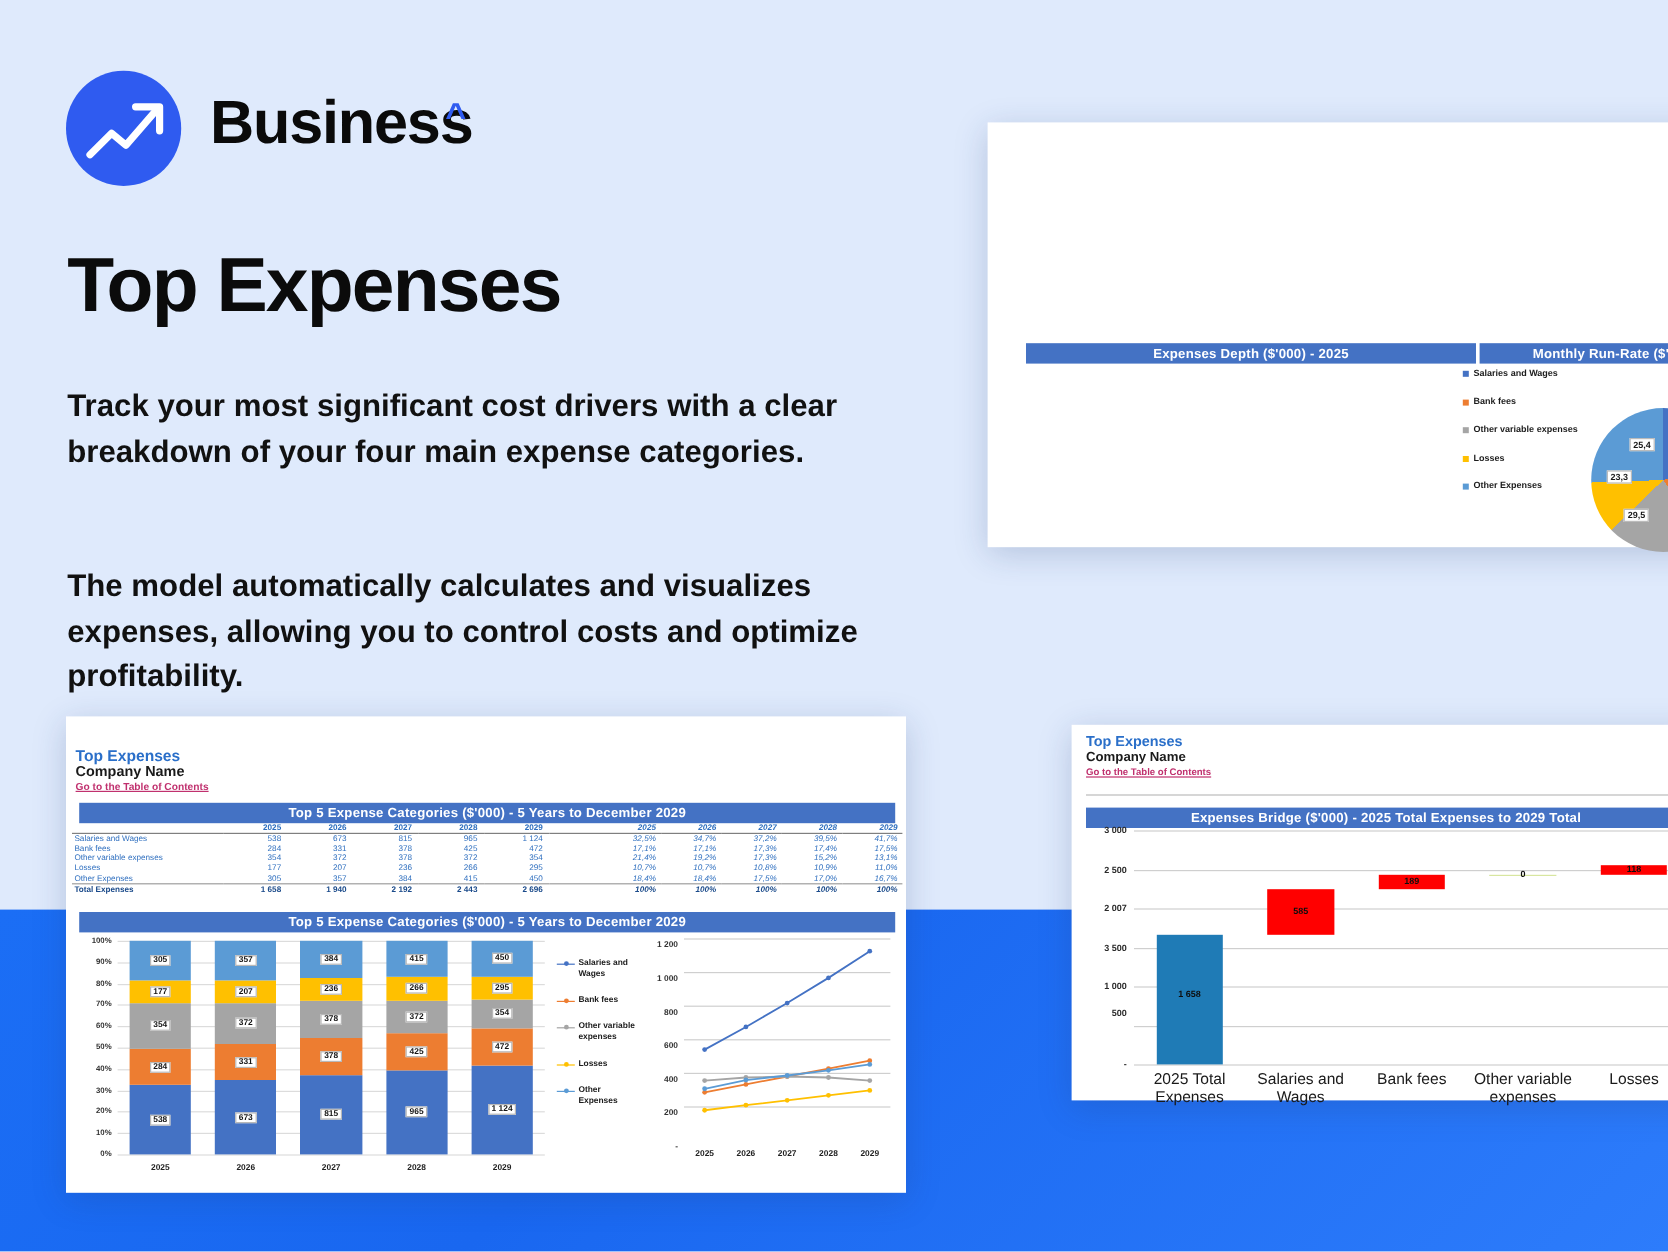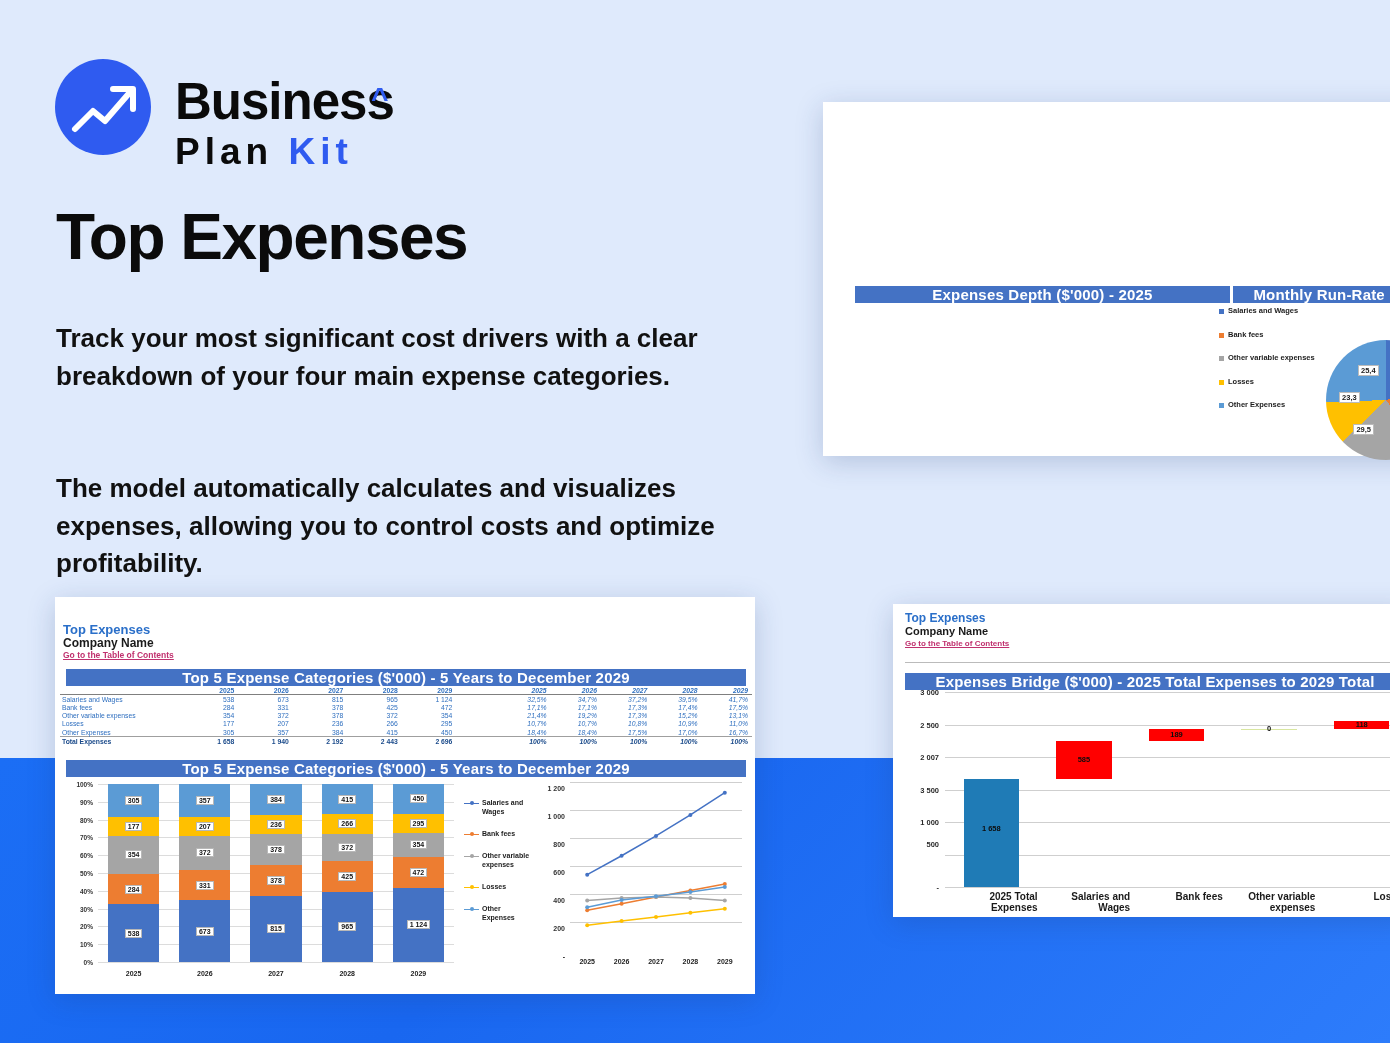--- a/index.html
+++ b/index.html
@@ -54,21 +54,21 @@
   .card {
     position: absolute; background: #ffffff;
     box-shadow: 0 6px 26px rgba(30,60,120,.22);
   }
 
   
   #card-top { left: 823px; top: 102px; width: 600px; height: 354px; }
   #card-top-inner { position:absolute; left:18px; top:0; right:0; bottom:0; }
   .xl-banner {
     position: absolute; height: 17px; background: #4472c4;
-    color: #fff; font-size: 15px; font-weight: 700;
+    color: #fff; font-size: 11px; font-weight: 700;
     display: flex; align-items: center; justify-content: center;
     letter-spacing: .2px; white-space: nowrap; overflow: hidden;
   }
   #banner-depth { left: 14px; top: 184px; width: 375px; }
   #banner-run   { left: 392px; top: 184px; width: 225px; }
 
   #depth-plot { position: absolute; left: 18px; top: 205px; width: 350px; height: 172px; }
   .grid-line { position: absolute; left: 0; width: 100%; height: 1px; background: #d0d0d0; }
   .depth-bar { position: absolute; bottom: 0; }
   .depth-val {
@@ -148,43 +148,39 @@
   #br-t2 { top: 625px; font-size: 11px; color:#1a1a1a; }
   #br-t3 { top: 639px; font-size: 8px; color:#c0306e; text-decoration: underline; }
   #br-rule { position:absolute; left: 905px; top: 662px; width: 500px; height:1px; background:#bbb; }
   #br-banner { left: 905px; top: 673px; width: 500px; }
   #wf { position:absolute; left: 903px; top: 692px; width: 505px; height: 218px; }
   #wf-axis { position:absolute; left:0; top:0; width:40px; height: 195px; }
   .wf-tick { position:absolute; right:4px; font-size:7.5px; font-weight:700; color:#2a2a2a; transform: translateY(-50%); }
   #wf-plot { position:absolute; left: 42px; top: 0; right: 0; height: 195px; }
   .wf-bar { position:absolute; }
   .wf-val { position:absolute; font-size:7.5px; font-weight:700; color:#0d0d0d; text-align:center; white-space:nowrap; }
-  .wf-xlab { position:absolute; top:199px; font-size:10px; font-weight:700; color:#1a1a1a; text-align:right; }
+  .wf-xlab { position:absolute; top:199px; font-size:13px; font-weight:400; color:#1a1a1a; text-align:center; }
   .wf-conn { position:absolute; height:1px; background:#d8e6a0; }
 </style>
 </head>
 <body>
 
 <div id="blue-band"></div>
 
 <div id="logo">
   <div id="logo-mark">
     <svg width="96" height="96" viewBox="0 0 96 96">
       <path d="M20 70 L38 52 L50 62 L76 32" stroke="#fff" stroke-width="6" fill="none" stroke-linecap="round" stroke-linejoin="round"></path>
       <path d="M58 30 L78 30 L78 50" stroke="#fff" stroke-width="6" fill="none" stroke-linecap="round" stroke-linejoin="round"></path>
     </svg>
   </div>
   <div id="logo-word">
     <div class="logo-line1" style="position:relative">
       <span>Business</span>
       <span class="circum">^</span>
-    </div>
-    <div class="logo-line2">
-      <span>Plan</span>
-      <span class="logo-kit">Kit</span>
     </div>
   </div>
 </div>
 
 <h1 id="headline">Top Expenses</h1>
 <p class="para" id="para1">Track your most significant cost drivers with a clear breakdown of your four main expense categories.</p>
 <p class="para" id="para2">The model automatically calculates and visualizes expenses, allowing you to control costs and optimize profitability.</p>
 
 <div class="card" id="card-top">
   <div id="card-top-inner">

